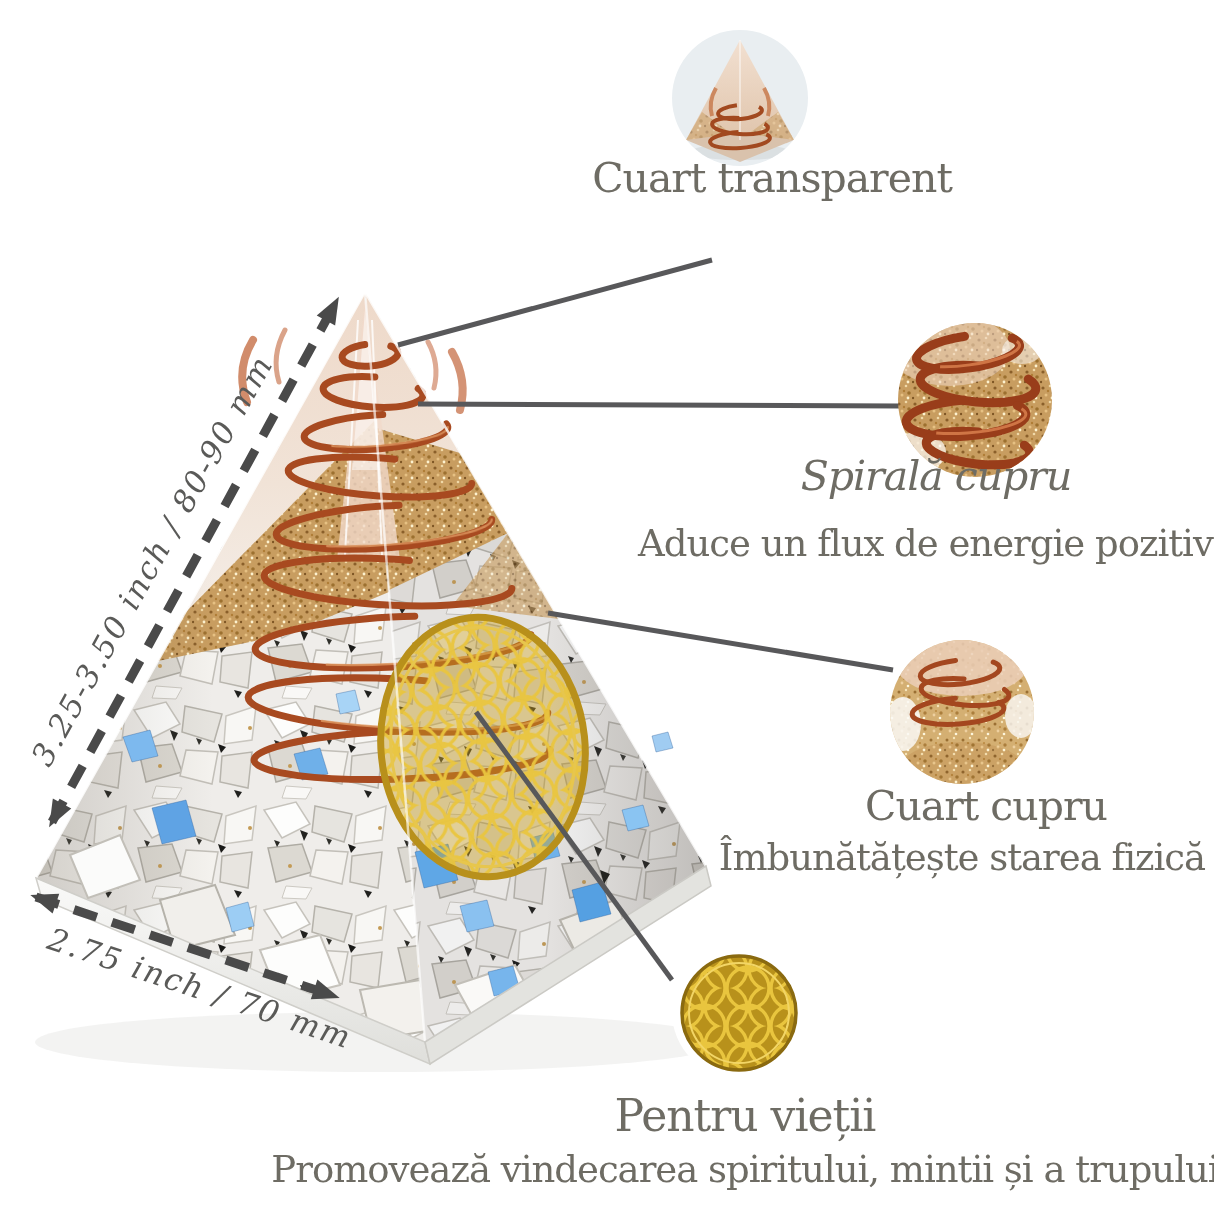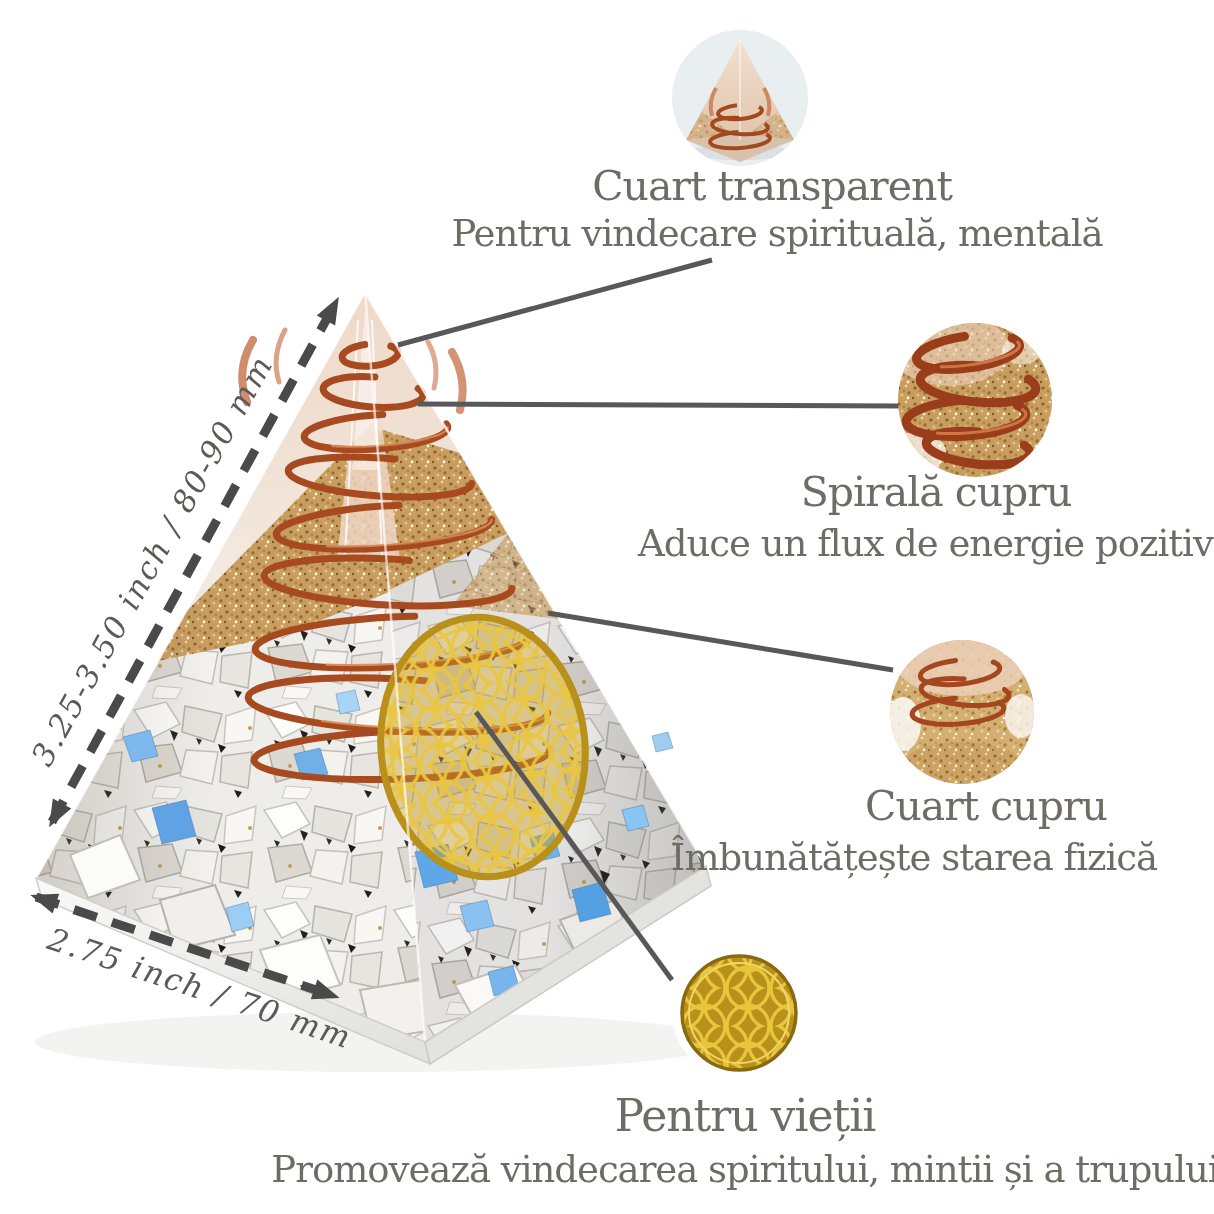--- a/index.html
+++ b/index.html
@@ -280,27 +280,26 @@
     <circle cx="738" cy="1012" r="66" fill="#ffffff"></circle>
     <g clip-path="url(#c4)">
       <circle cx="739" cy="1013" r="57" fill="#b8911b"></circle>
       <circle cx="739" cy="1013" r="57" fill="url(#fol2)"></circle>
       <circle cx="739" cy="1013" r="57" fill="none" stroke="#8a6a10" stroke-width="3.5"></circle>
       <circle cx="739" cy="1013" r="50" fill="none" stroke="#f2d565" stroke-width="2"></circle>
     </g>
   </g>
 </svg>
 
-  <div class="txt t-title" style="left:772px;top:164px;">Cuart transparent</div>
-  <div class="txt t-desc" style="left:777px;top:214px;">Pentru vindecare spirituală, mentală</div>
-
-  <div class="txt t-title" style="left:936px;top:470px;">Spirală cupru</div>
+  <div class="txt t-title" style="left:772px;top:156px;">Cuart transparent</div>
+
+  <div class="txt t-title" style="left:936px;top:454px;font-style:italic;">Spirală cupru</div>
   <div class="txt t-desc" style="left:936px;top:524px;">Aduce un flux de energie pozitivă</div>
 
   <div class="txt t-title" style="left:986px;top:784px;">Cuart cupru</div>
-  <div class="txt t-desc" style="left:914px;top:838px;">Îmbunătățește starea fizică</div>
+  <div class="txt t-desc" style="left:962px;top:838px;">Îmbunătățește starea fizică</div>
 
   <div class="txt t-title" style="left:745px;top:1092px;font-size:44px;">Pentru vieții</div>
   <div class="txt t-desc" style="left:745px;top:1150px;">Promovează vindecarea spiritului, mintii și a trupului</div>
 
   <div class="dim dim-left">3.25-3.50 inch / 80-90 mm</div>
   <div class="dim dim-bottom">2.75 inch / 70 mm</div>
 </div>
 
 </body></html>

